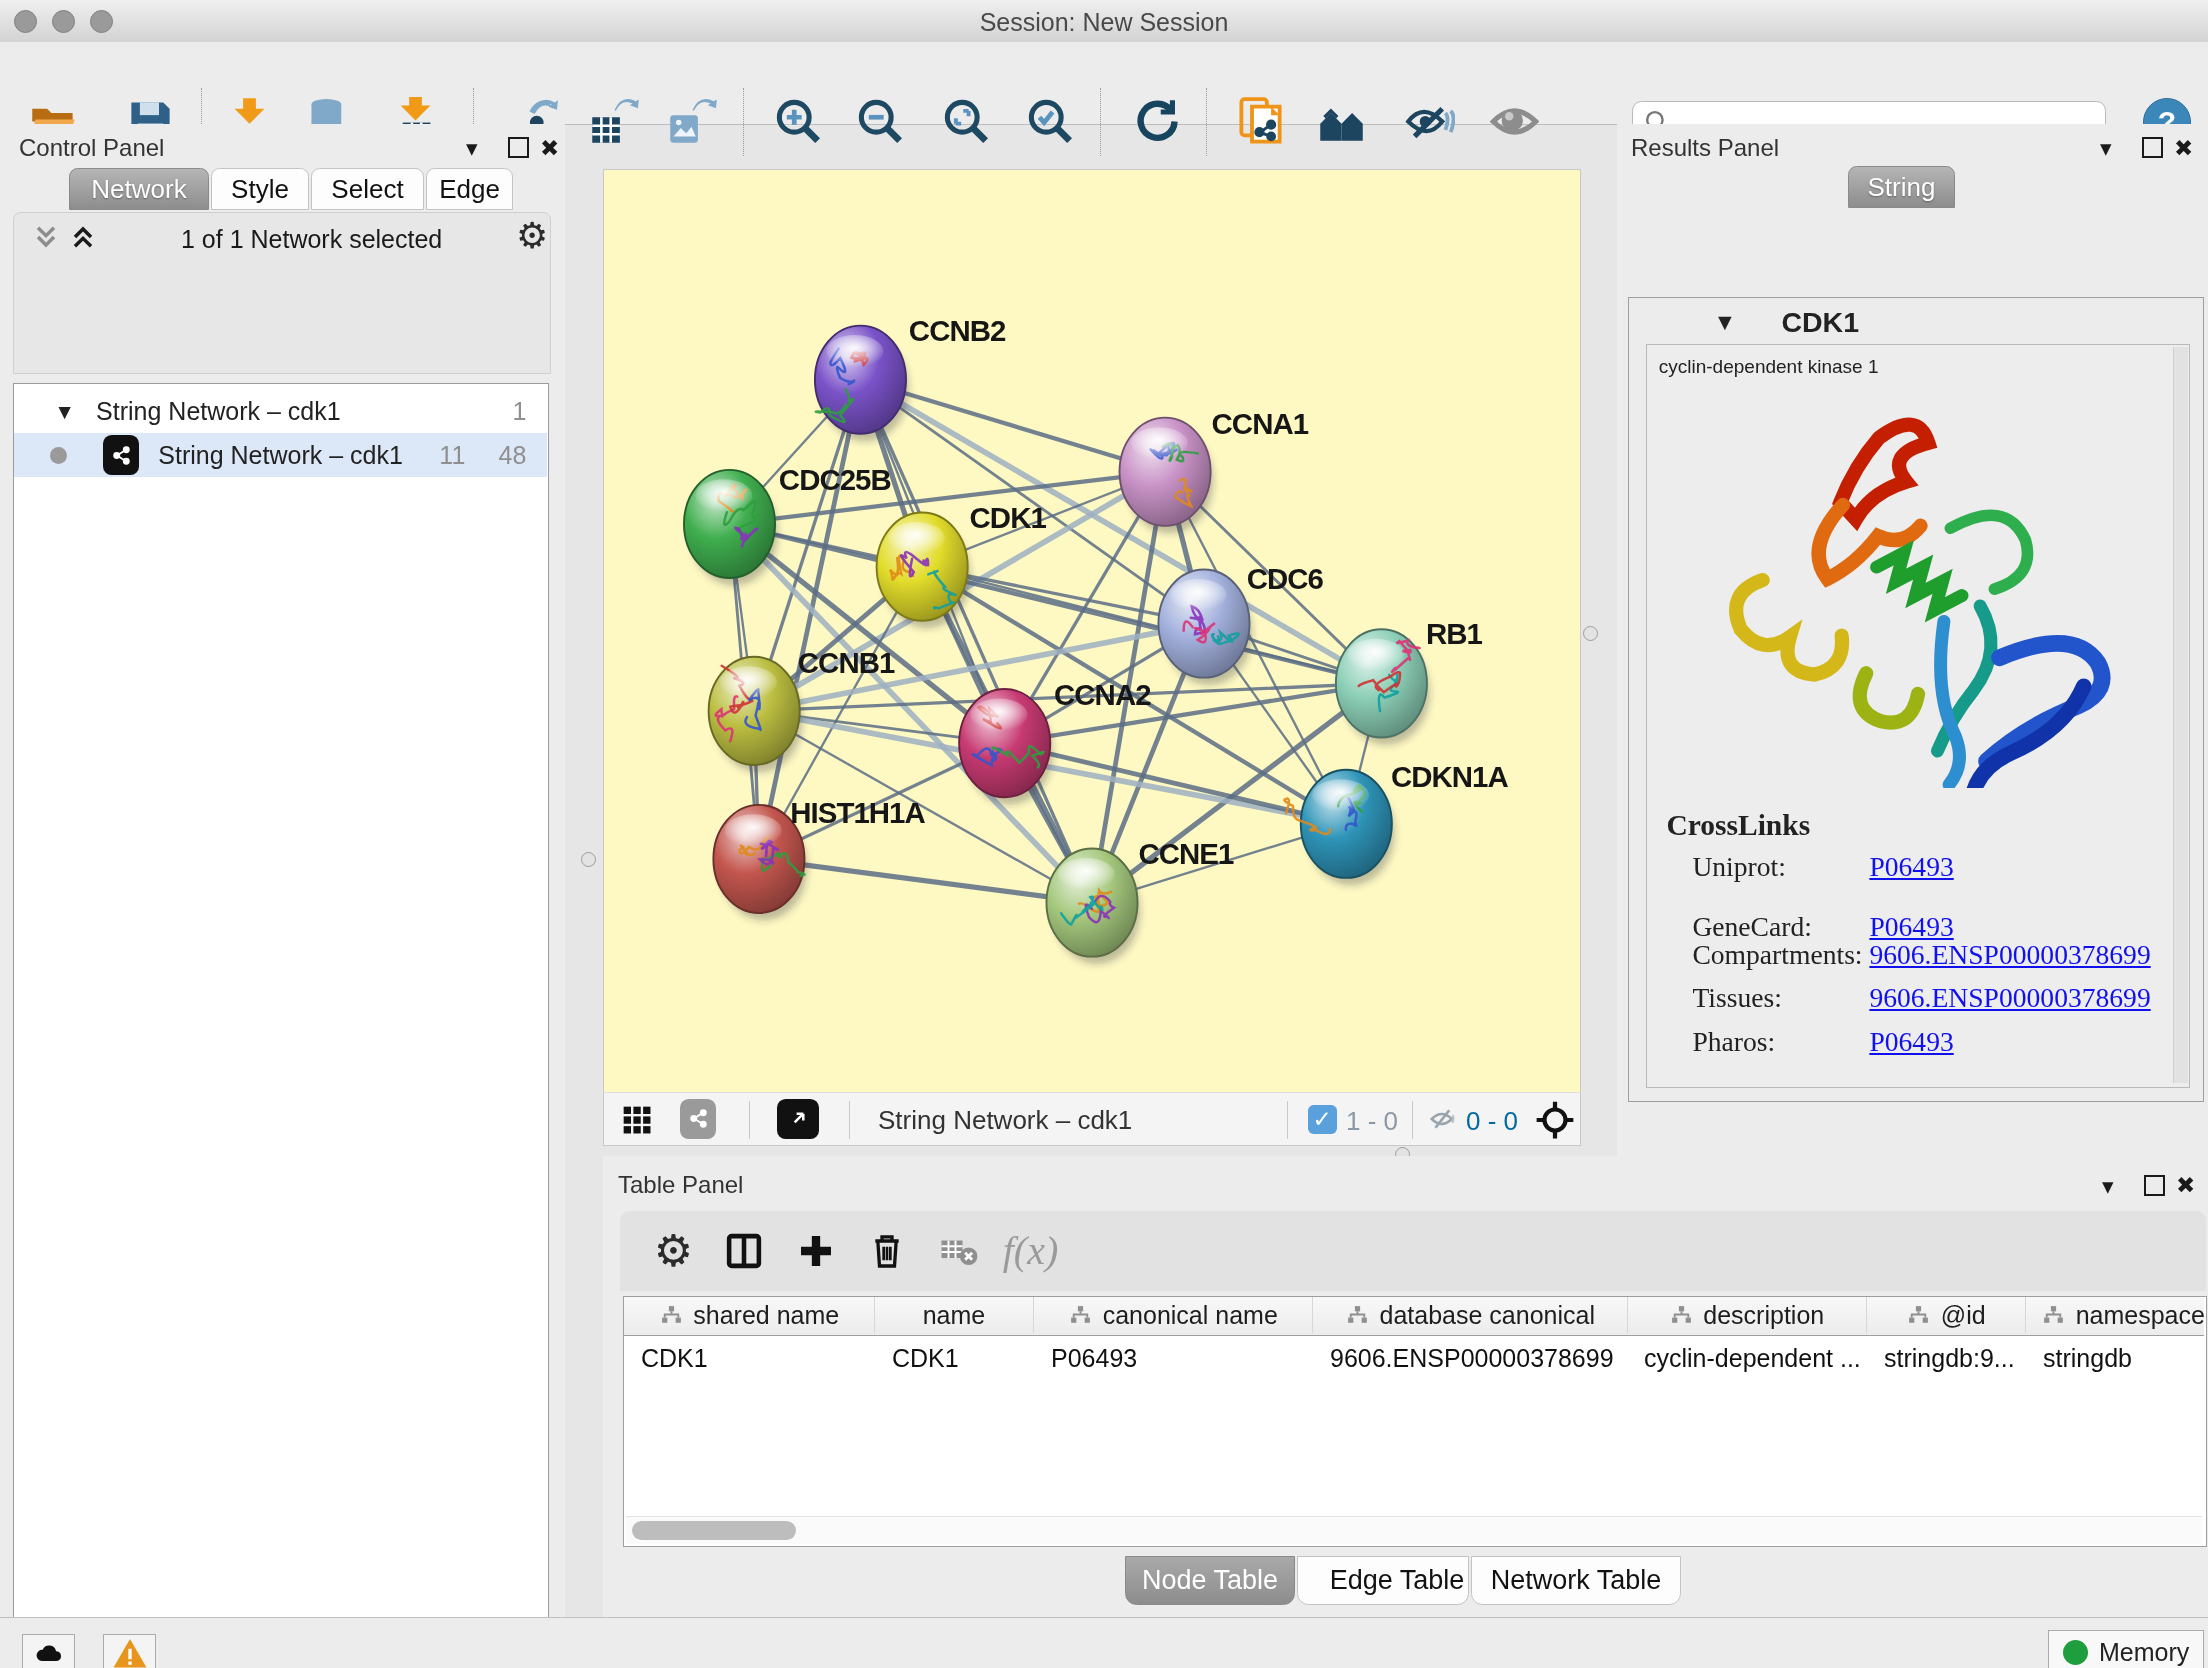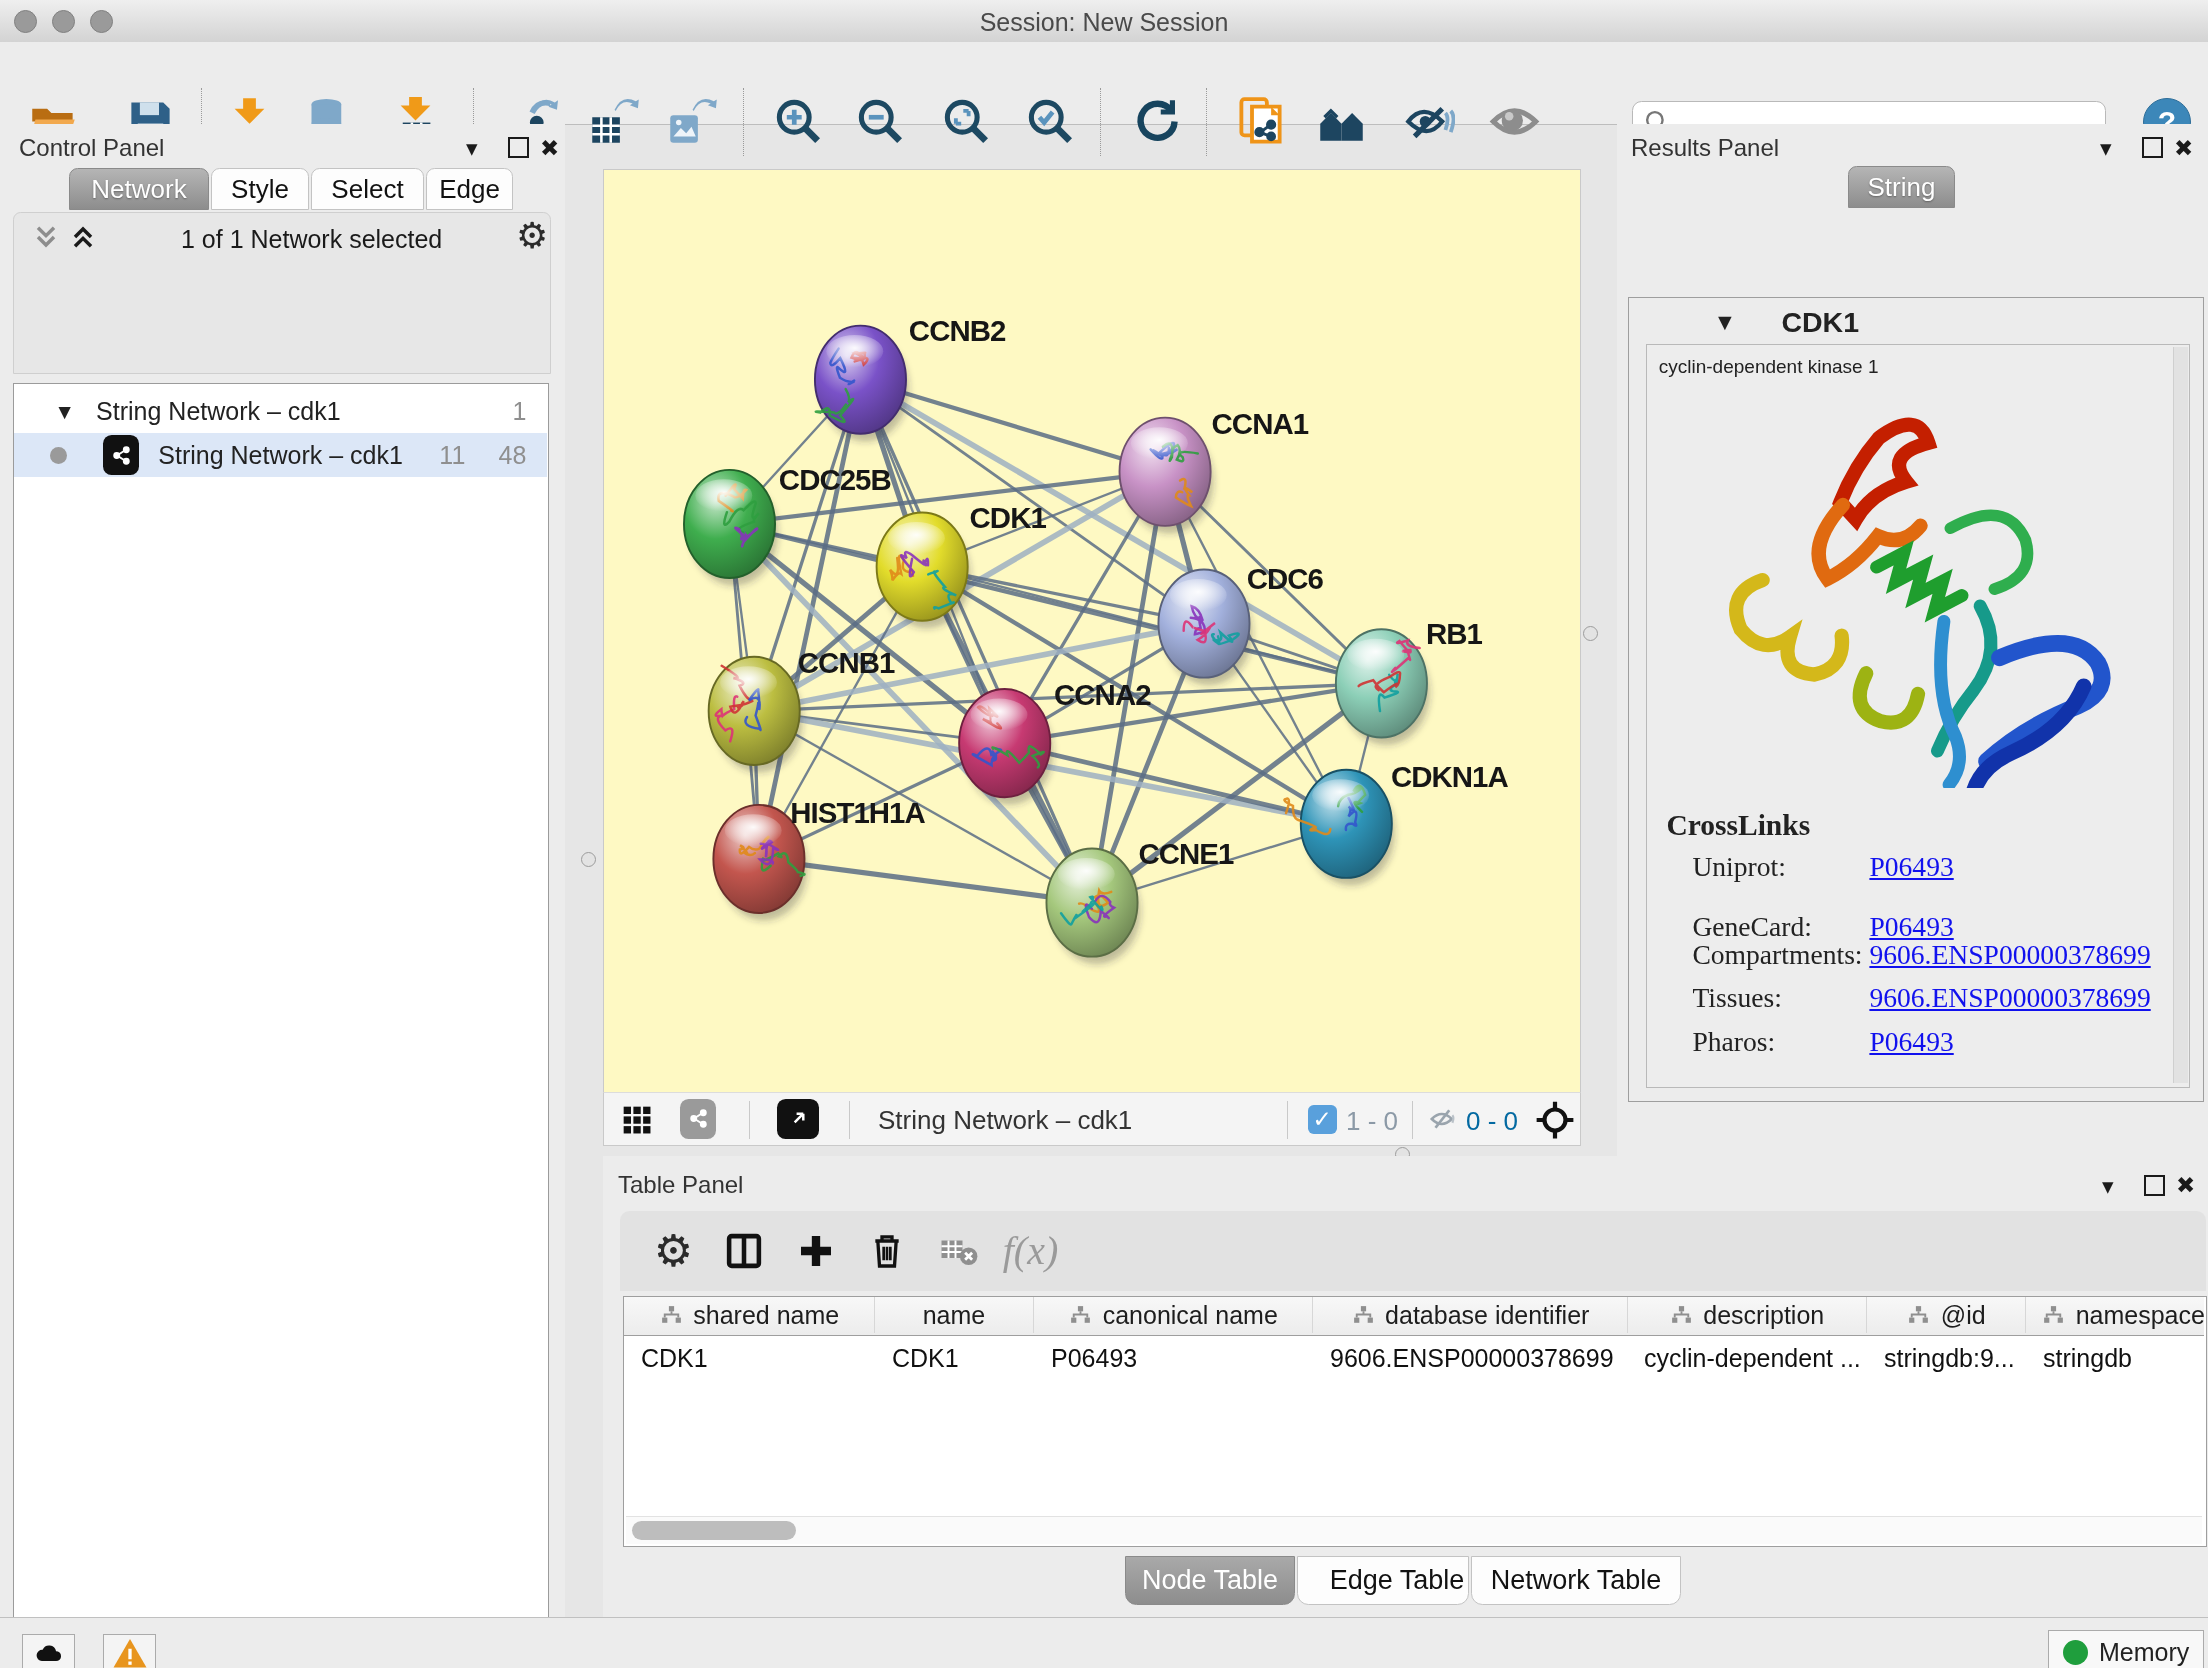--- a/index.html
+++ b/index.html
@@ -691,21 +691,21 @@
           </div>
           <div class="th" style="left: 689px; width: 315px;">
             <svg viewBox="0 0 24 24" style="width:25px;height:25px;flex:0 0 auto;">
               <g fill="#8f8f8f">
                 <rect x="9.5" y="3" width="5" height="5"></rect>
                 <rect x="3" y="14" width="5" height="5"></rect>
                 <rect x="16" y="14" width="5" height="5"></rect>
               </g>
               <path d="M12,8v3M5.5,14v-3h13v3" stroke="#8f8f8f" stroke-width="1.8" fill="none"></path>
             </svg>
-            <span>database identifier</span>
+            <span>database canonical</span>
           </div>
           <div class="th" style="left: 1003px; width: 240px;">
             <svg viewBox="0 0 24 24" style="width:25px;height:25px;flex:0 0 auto;">
               <g fill="#8f8f8f">
                 <rect x="9.5" y="3" width="5" height="5"></rect>
                 <rect x="3" y="14" width="5" height="5"></rect>
                 <rect x="16" y="14" width="5" height="5"></rect>
               </g>
               <path d="M12,8v3M5.5,14v-3h13v3" stroke="#8f8f8f" stroke-width="1.8" fill="none"></path>
             </svg>

